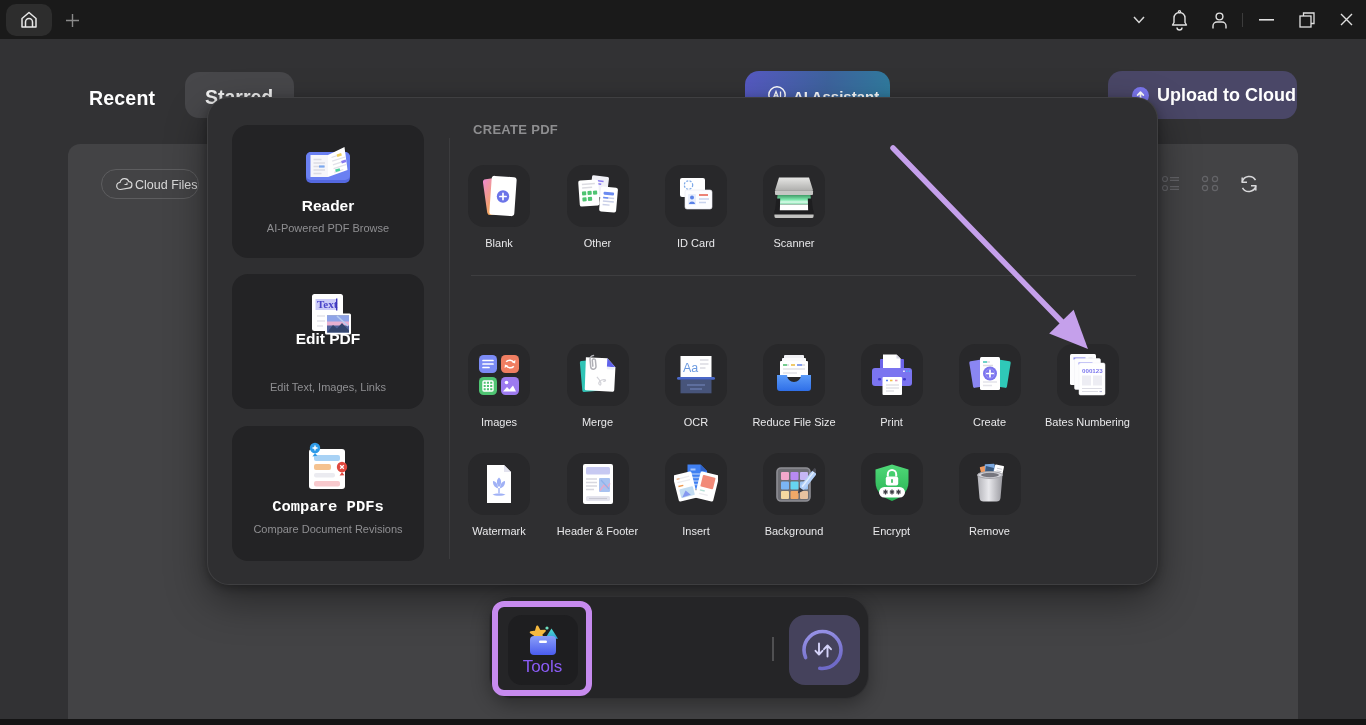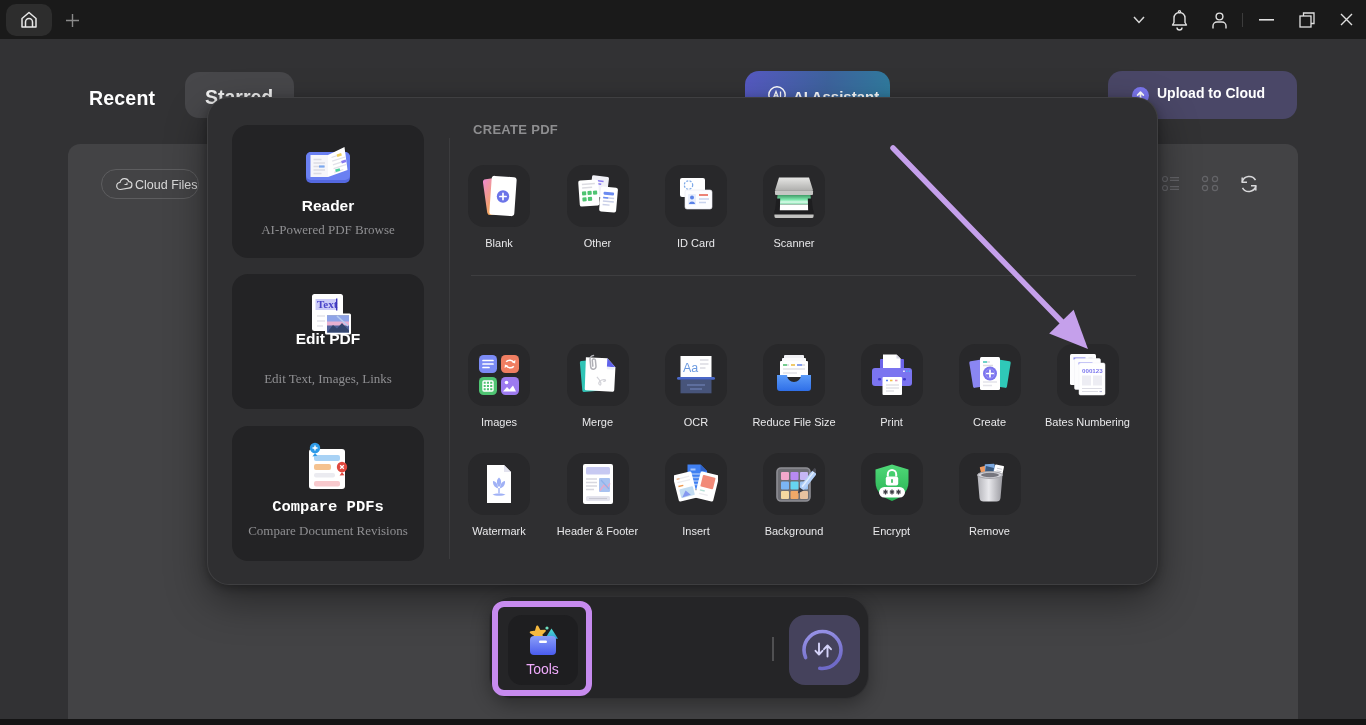--- a/index.html
+++ b/index.html
@@ -24,33 +24,33 @@
   
   #panel { left:68px; top:144px; width:1230px; height:581px; background:#434345; border-radius:12px 12px 0 0; }
   #cloudpill { left:33px; top:25px; width:98px; height:30px; border:1px solid #5d5d5f; border-radius:15px; color:#dadada; font-size:12.5px; white-space:nowrap; }
 
   
   #popup { left:207px; top:97px; width:951px; height:488px; background:#2f2f31;
            border-radius:22px; border:1px solid rgba(255,255,255,.08);
            box-shadow:0 16px 40px rgba(0,0,0,.42), 0 3px 10px rgba(0,0,0,.3); }
   .lcard { left:24px; width:192px; background:#232325; border-radius:16px; }
   .lcard .ttl { position:absolute; width:100%; text-align:center; color:#ffffff; font-size:15.5px; font-weight:bold; }
-  .lcard .sub { position:absolute; width:100%; text-align:center; color:#8f8f92; font-size:13px;font-family:Liberation Serif, serif; }
+  .lcard .sub { position:absolute; width:100%; text-align:center; color:#8f8f92; font-size:11px; }
   .sechdr { color:#8e8e90; font-size:13px; font-weight:bold; letter-spacing:.3px; }
   #hdiv { left:263px; top:176.5px; width:665px; height:1px; background:#3e3e40; }
   .tile { width:62px; height:62px; background:#28282a; border-radius:16px;
           display:flex; align-items:center; justify-content:center; }
   .tlabel { color:#e8e8ea; font-size:11px; text-align:center; white-space:nowrap; transform:translateX(-50%); }
 
   
   #dock { left:489px; top:596px; width:380px; height:103px; background:#252527;
           border-radius:24px; border:1px solid rgba(255,255,255,.05);
           box-shadow:0 6px 18px rgba(0,0,0,.32); }
   .dbtn { top:18px; width:70px; height:70px; background:#1e1e20; border-radius:14px; }
-  .dlabel { position:absolute; width:100%; text-align:center; bottom:8px; color:#f0abfc; font-size:14px; }
+  .dlabel { position:absolute; width:100%; text-align:center; bottom:8px; color:#8b5cf6; font-size:17px; }
   #convbtn { left:299px; top:18px; width:71px; height:70px; background:#45425c; border-radius:16px; }
   #purplebox { left:492px; top:601px; width:100px; height:95px; border:6px solid #c78bef; border-radius:12px; z-index:30; }
 
   #bottomstrip { left:0px; top:719px; width:1366px; height:6px; background:#141414; z-index:40; }
 </style>
 </head>
 <body>
 <div id="app">
 
   <div class="abs" id="titlebar">
@@ -125,21 +125,21 @@
       <circle cx="10" cy="10" r="8.2" fill="none" stroke="#fff" stroke-width="1.5"></circle>
       <path d="M6.5 13 L9 6.5 L11.5 13 M7.3 10.8 H10.7 M13.5 6.5 V13" stroke="#fff" stroke-width="1.3" fill="none"></path>
     </svg>
     <span class="abs" style="left:48px;top:17px;font-size:15px">AI Assistant</span>
   </div>
   <div class="abs" id="btn-upload">
     <svg class="abs" style="left:24px;top:16px" width="17" height="17" viewBox="0 0 17 17">
       <circle cx="8.5" cy="8.5" r="8.5" fill="#7b76ee"></circle>
       <path d="M8.5 12.2 V5.6 M5.6 8.2 L8.5 5.2 L11.4 8.2" fill="none" stroke="#fff" stroke-width="1.7" stroke-linecap="round" stroke-linejoin="round"></path>
     </svg>
-    <span class="abs" style="left:49px;top:14px;color:#fff;font-size:14px;font-weight:bold">Upload to Cloud</span>
+    <span class="abs" style="left:49px;top:14px;color:#fff;font-size:18px;font-weight:bold">Upload to Cloud</span>
   </div>
 
   <div class="abs" id="popup">
 
     <div class="abs lcard" style="top:27px;height:133px;" id="card-reader">
       <div class="abs" style="left:72px;top:18px;width:48px;height:42px;" id="ic-reader"><svg width="48" height="42" viewBox="0 0 48 42">
         <rect x="2" y="9" width="44" height="31" rx="5" fill="#5468e0"></rect>
         <rect x="2" y="9" width="44" height="28" rx="5" fill="#6a80f2"></rect>
         <path d="M6.5 12 h17.5 v22 H6.5 z" fill="#f6f6fa"></path>
         <path d="M24 12 L40.5 4 L43.5 27 L24 34 z" fill="#ffffff"></path>
@@ -163,21 +163,21 @@
         <g>
           <rect x="21" y="21.5" width="26" height="21" rx="1.5" fill="#ffffff"></rect>
           <rect x="23" y="23.5" width="22" height="17" fill="#51629a"></rect>
           <rect x="23" y="23.5" width="22" height="9" fill="#8fa4e8"></rect>
           <rect x="23" y="29.5" width="22" height="4" fill="#e8b0d0"></rect>
           <path d="M23 40.5 l6 -7.5 4 3.5 5 -5.5 7 7.5 v2 h-22 z" fill="#35466e"></path>
           <path d="M33 24 l11 10" stroke="#b8ccf0" stroke-width="1.6"></path>
         </g>
       </svg></div>
       <div class="ttl" style="top:56px;">Edit PDF</div>
-      <div class="sub" style="top:97px;text-align:center;">Edit Text, Images, Links</div>
+      <div class="sub" style="top:107px;text-align:center;">Edit Text, Images, Links</div>
     </div>
     <div class="abs lcard" style="top:328px;height:135px;" id="card-compare">
       <div class="abs" style="left:74px;top:15px;width:44px;height:50px;" id="ic-compare"><svg width="44" height="50" viewBox="0 0 44 50">
         <rect x="3" y="8" width="36" height="40" rx="3" fill="#ffffff"></rect>
         <rect x="8" y="14" width="26" height="6" rx="2" fill="#a8d2f5"></rect>
         <rect x="8" y="23" width="17" height="6" rx="2" fill="#f5c28f"></rect>
         <rect x="8" y="32" width="21" height="4.5" rx="2" fill="#ebebf0"></rect>
         <rect x="8" y="40" width="26" height="5.5" rx="2" fill="#f8c9cd"></rect>
         <g>
           <circle cx="9" cy="7" r="5.2" fill="#2f9be8"></circle>

